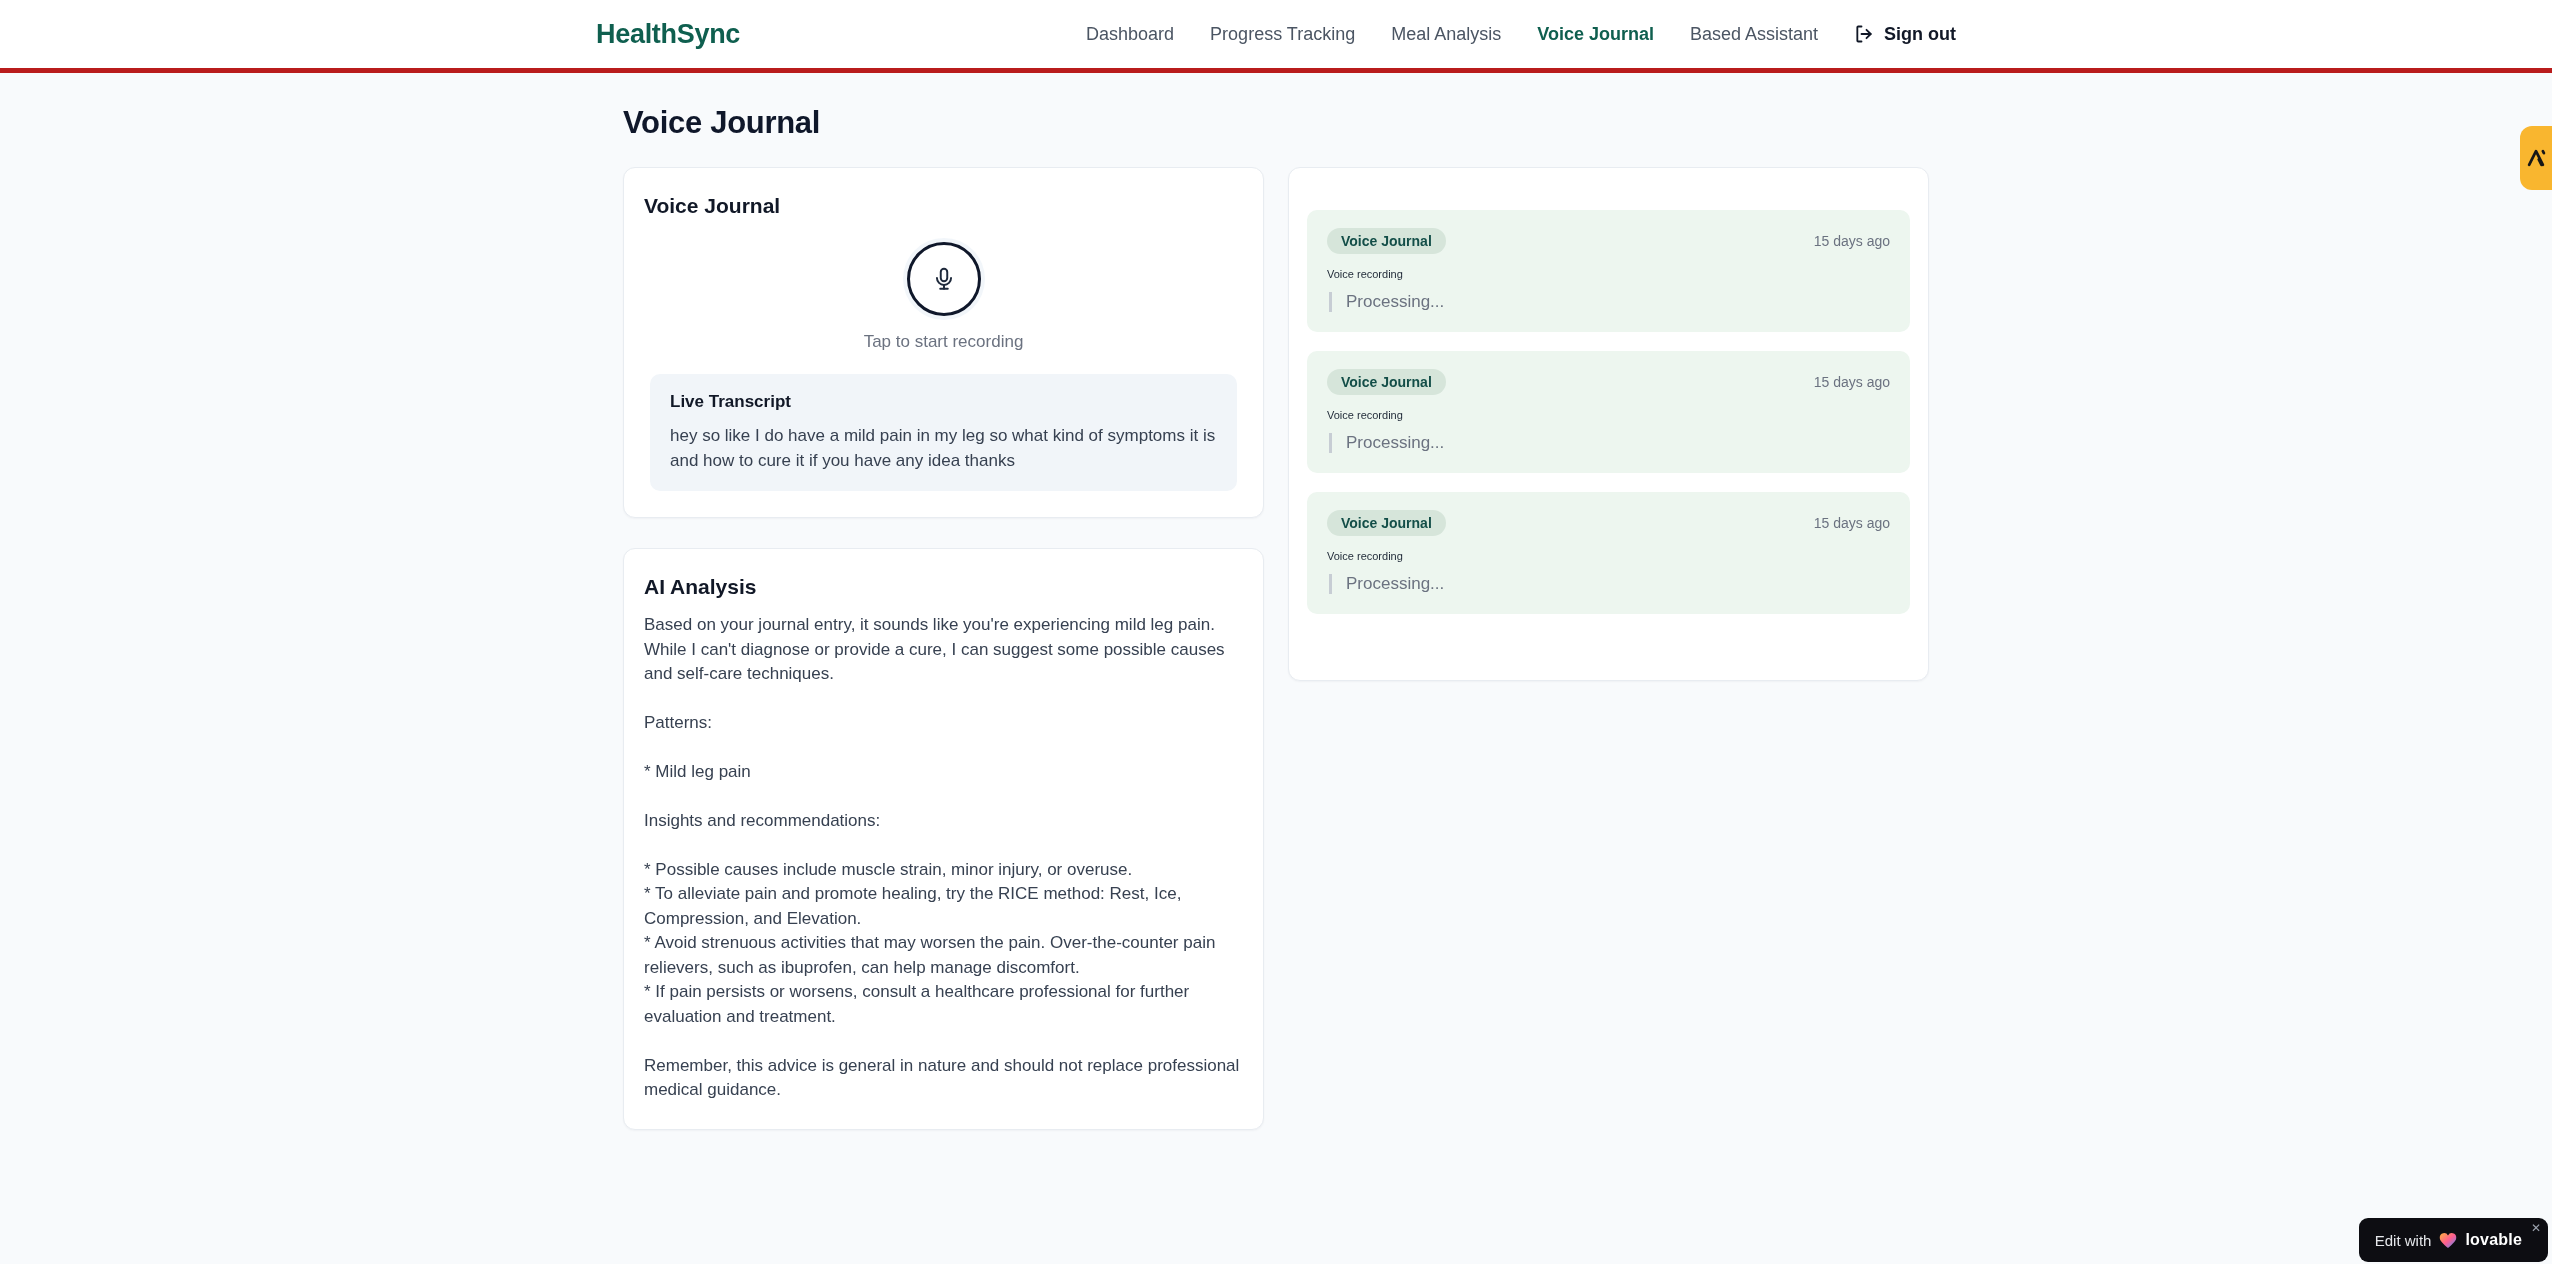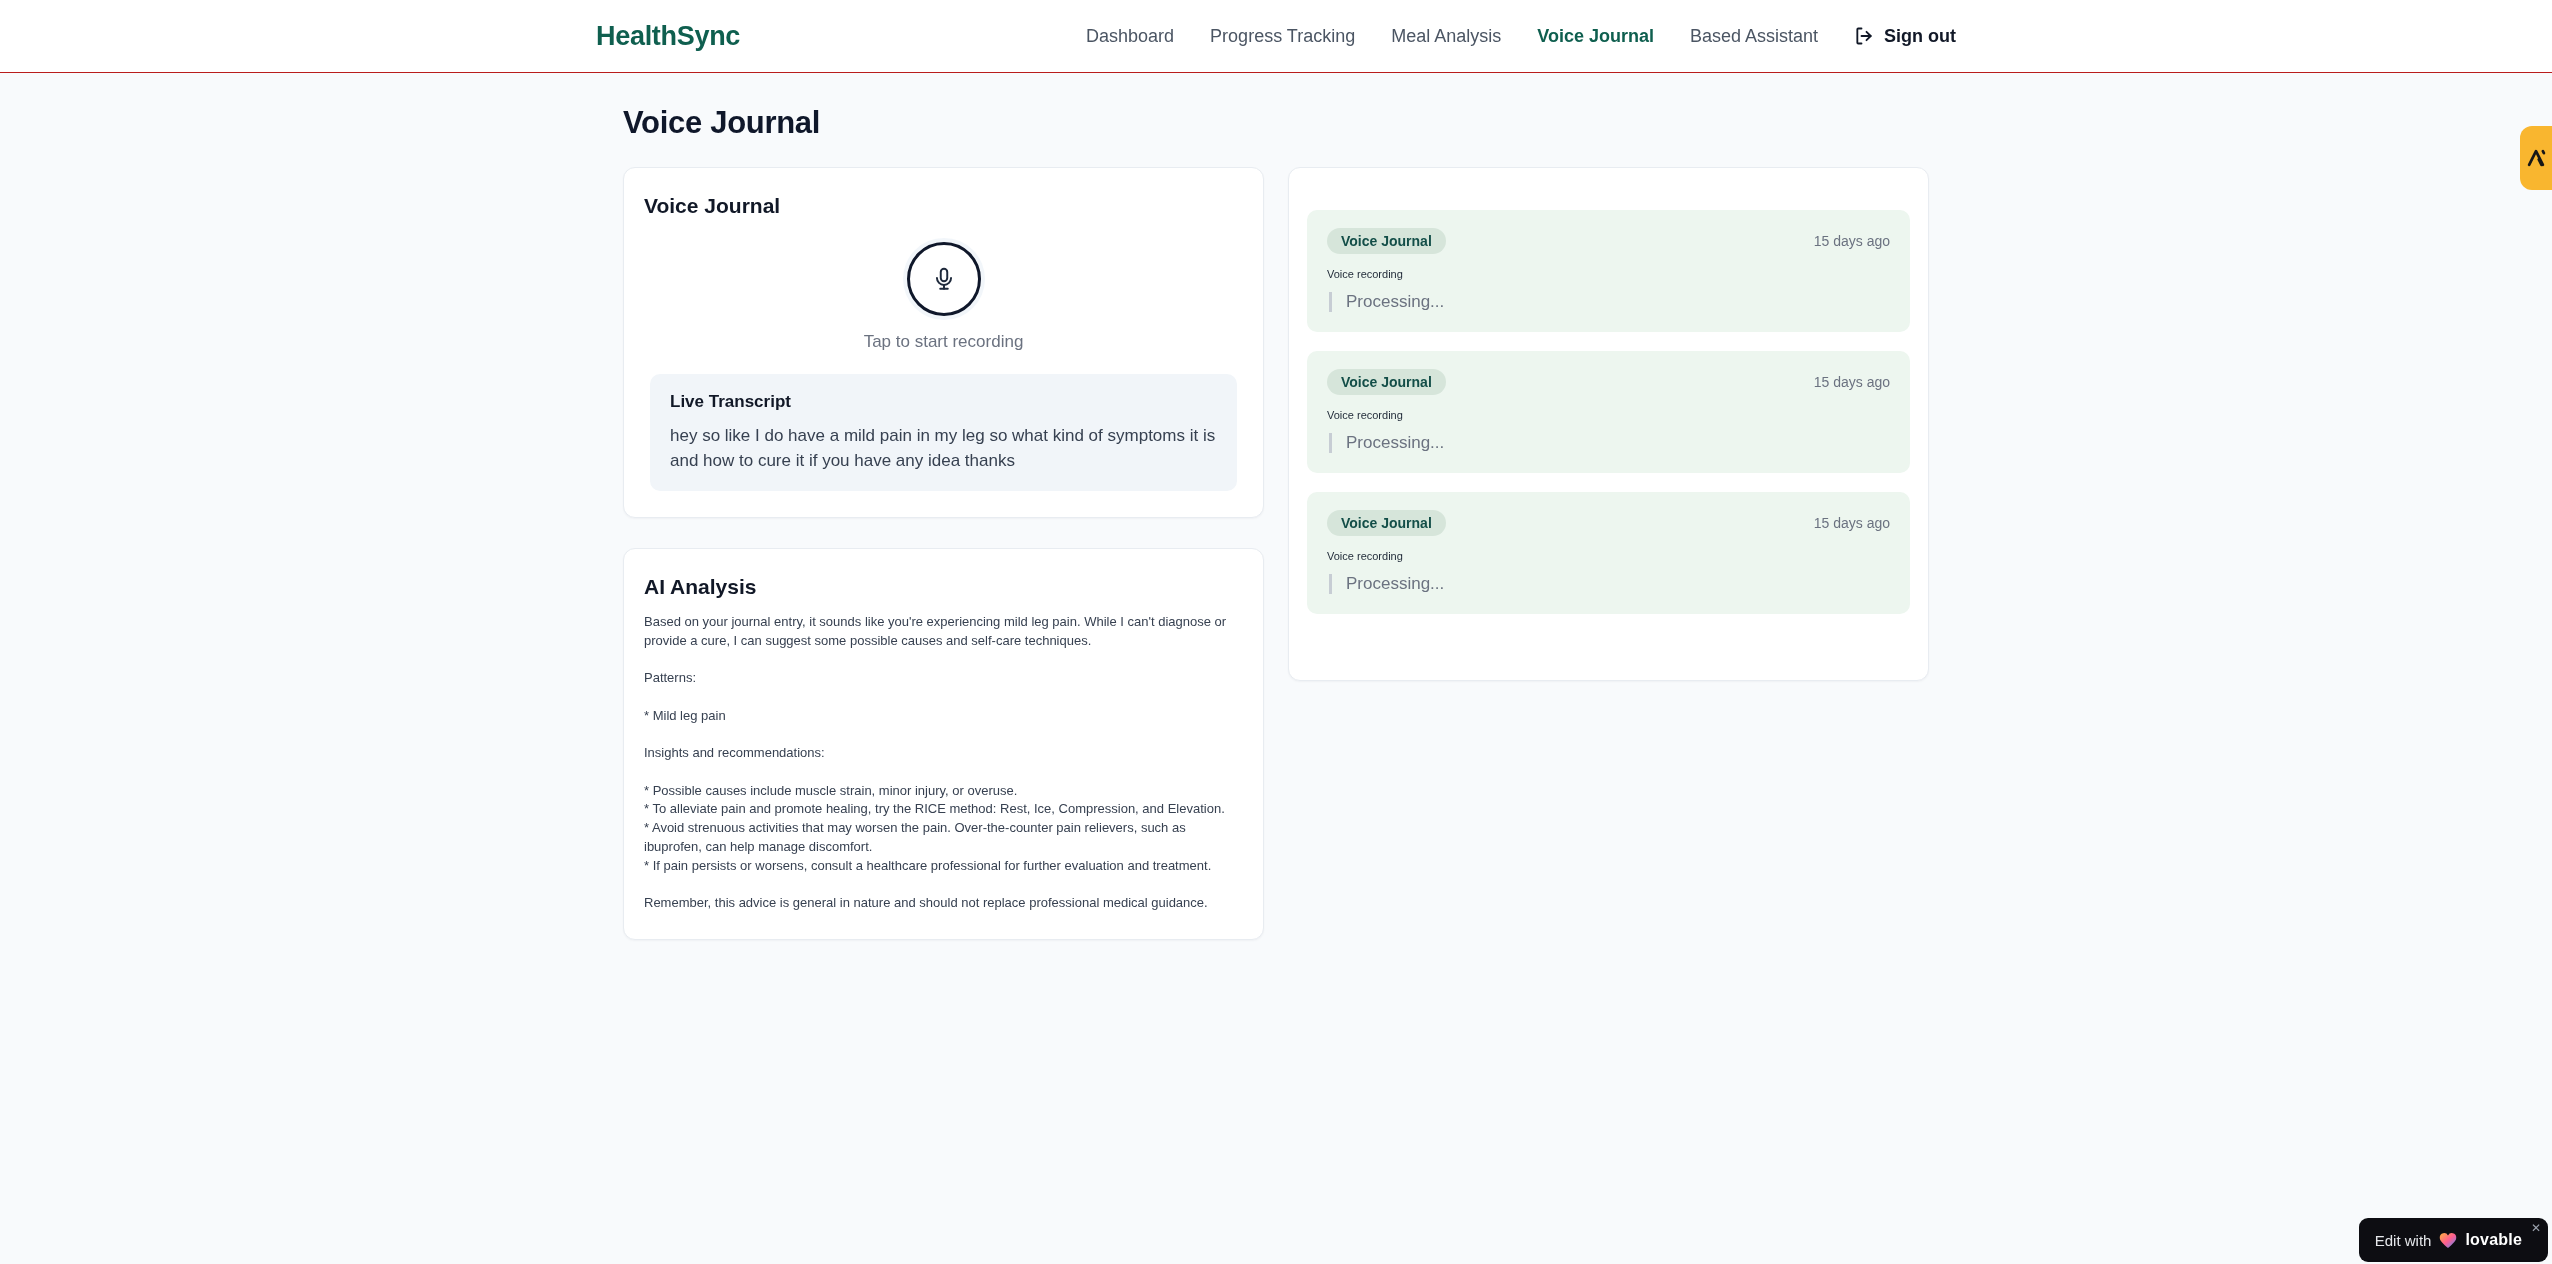--- a/index.html
+++ b/index.html
@@ -6,21 +6,21 @@
   html,body { width:2552px; height:1264px; overflow:hidden; }
   body {
     font-family:"Liberation Sans", sans-serif;
     background:#f8fafc;
     color:#0f172a;
     position:relative;
   }
 
   
   .header {
-    height:73px; background:#ffffff; border-bottom:1px solid #b91c1c;
+    height:73px; background:#ffffff; border-bottom:5px solid #b91c1c;
     display:flex; align-items:center;
   }
   .header-inner {
     width:1360px; margin:0 auto; display:flex; align-items:center; justify-content:space-between;
   }
   .logo { font-size:27px; font-weight:bold; color:#0f5f4f; letter-spacing:-0.3px; cursor:pointer; }
   .nav { display:flex; align-items:center; gap:36px; }
   .nav-item { font-size:18px; color:#4b5563; cursor:pointer; }
   .nav-item.active { color:#0f5f4f; font-weight:600; }
   .signout { display:flex; align-items:center; gap:10px; cursor:pointer; }
@@ -49,21 +49,21 @@
   .tap-hint { margin-top:16px; font-size:17px; color:#6b7280; }
 
   .transcript-box {
     margin:22px 8px 0 8px; background:#f1f5f9; border-radius:10px; padding:18px 20px;
   }
   .transcript-title { font-size:17px; font-weight:bold; color:#111827; margin-bottom:12px; }
   .transcript-text { font-size:17px; line-height:1.45; color:#374151; }
 
   
   .analysis-body {
-    margin:14px 2px 0 2px; font-size:13px; line-height:1.44; color:#374151;
+    margin:14px 2px 0 2px; font-size:17px; line-height:1.44; color:#374151;
     white-space:pre-wrap;
   }
 
   
   .history-list { display:flex; flex-direction:column; gap:19px; margin-top:16px; }
   .history-entry {
     background:#edf6ef; border-radius:10px; padding:18px 20px 20px 20px; cursor:pointer;
   }
   .entry-top { display:flex; align-items:center; justify-content:space-between; }
   .entry-badge {

